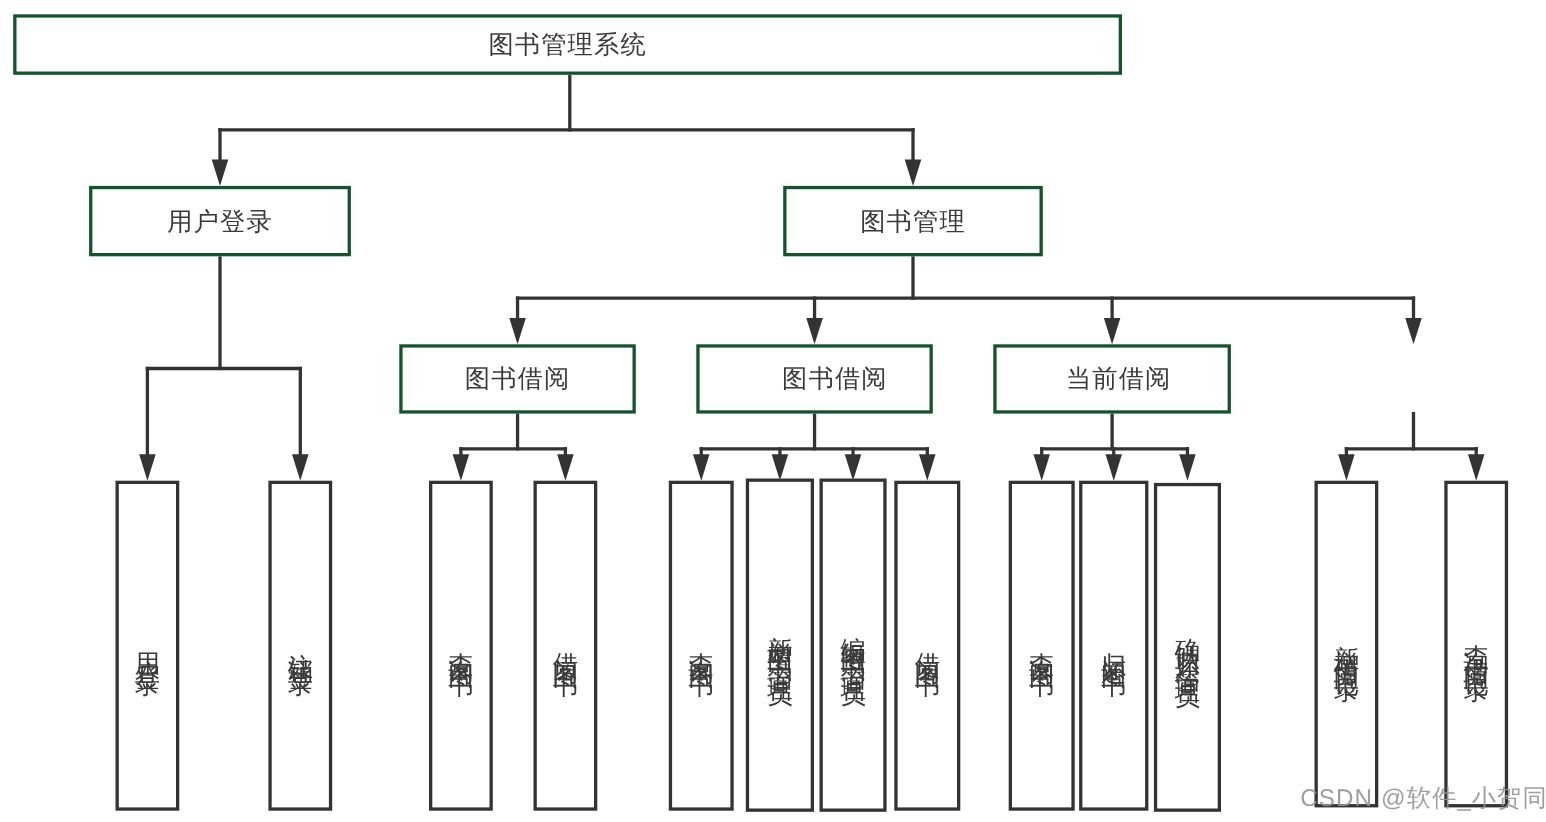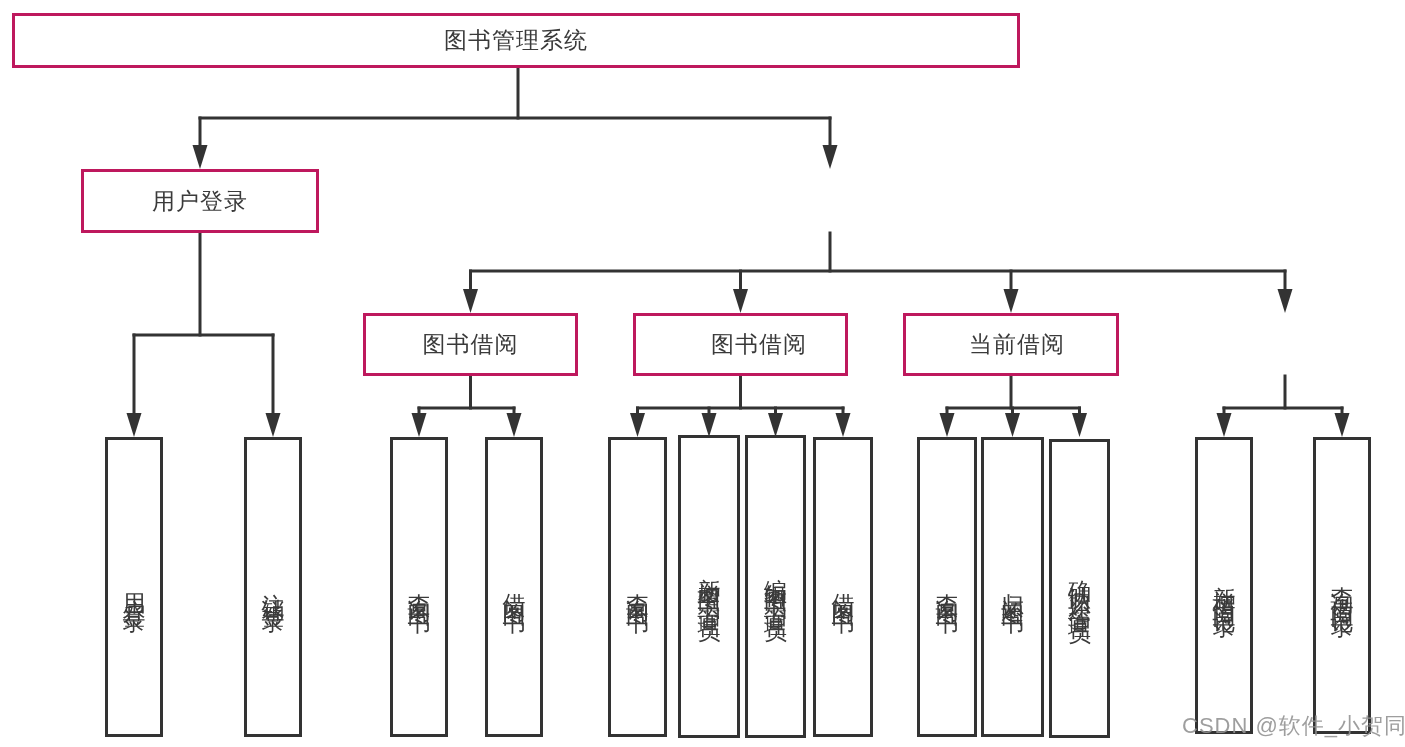--- a/index.html
+++ b/index.html
@@ -8,21 +8,21 @@
     width:1405px;
     height:747px;
     background:#ffffff;
     font-family:"Liberation Sans", sans-serif;
     overflow:hidden;
   }
   #wires{position:absolute;left:0;top:0;width:1405px;height:747px;}
   .hbox{
     position:absolute;
     box-sizing:border-box;
-    border:3px solid #be185d;
+    border:3px solid #14532d;
     background:#ffffff;
     display:flex;align-items:center;justify-content:center;
     font-size:23px;color:#3a3a3a;
     letter-spacing:1px;
     white-space:nowrap;
   }
   .vbox{
     position:absolute;
     box-sizing:border-box;
     border:3px solid #333333;
@@ -101,20 +101,21 @@
       <line x1="1224" y1="408" x2="1342" y2="408" stroke="#333333" stroke-width="3" stroke-linecap="square"></line>
       <line x1="1224" y1="408" x2="1224" y2="421" stroke="#333333" stroke-width="3" stroke-linecap="square"></line>
       <polygon points="1216.5,413 1231.5,413 1224,437" fill="#333333"></polygon>
       <line x1="1342" y1="408" x2="1342" y2="421" stroke="#333333" stroke-width="3" stroke-linecap="square"></line>
       <polygon points="1334.5,413 1349.5,413 1342,437" fill="#333333"></polygon>
     </svg>
 
   <div class="hbox" style="left:12px;top:13px;width:1008px;height:55px;">图书管理系统</div>
 
   <div class="hbox" style="left:81px;top:169px;width:238px;height:64px;">用户登录</div>
+  <div class="hbox" style="left:712px;top:169px;width:236px;height:64px;">图书管理</div>
 
   <div class="hbox" style="left:363px;top:313px;width:215px;height:63px;">图书借阅</div>
   <div class="hbox" style="left:633px;top:313px;width:215px;height:63px;padding-left:37px;">图书借阅</div>
   <div class="hbox" style="left:903px;top:313px;width:216px;height:63px;padding-left:12px;">当前借阅</div>
 
   <div class="vbox" style="left:105px;top:437px;width:58px;height:300px;">
     <span class="vtext">用户登录</span>
   </div>
   <div class="vbox" style="left:244px;top:437px;width:58px;height:300px;">
     <span class="vtext">注销登录</span>

